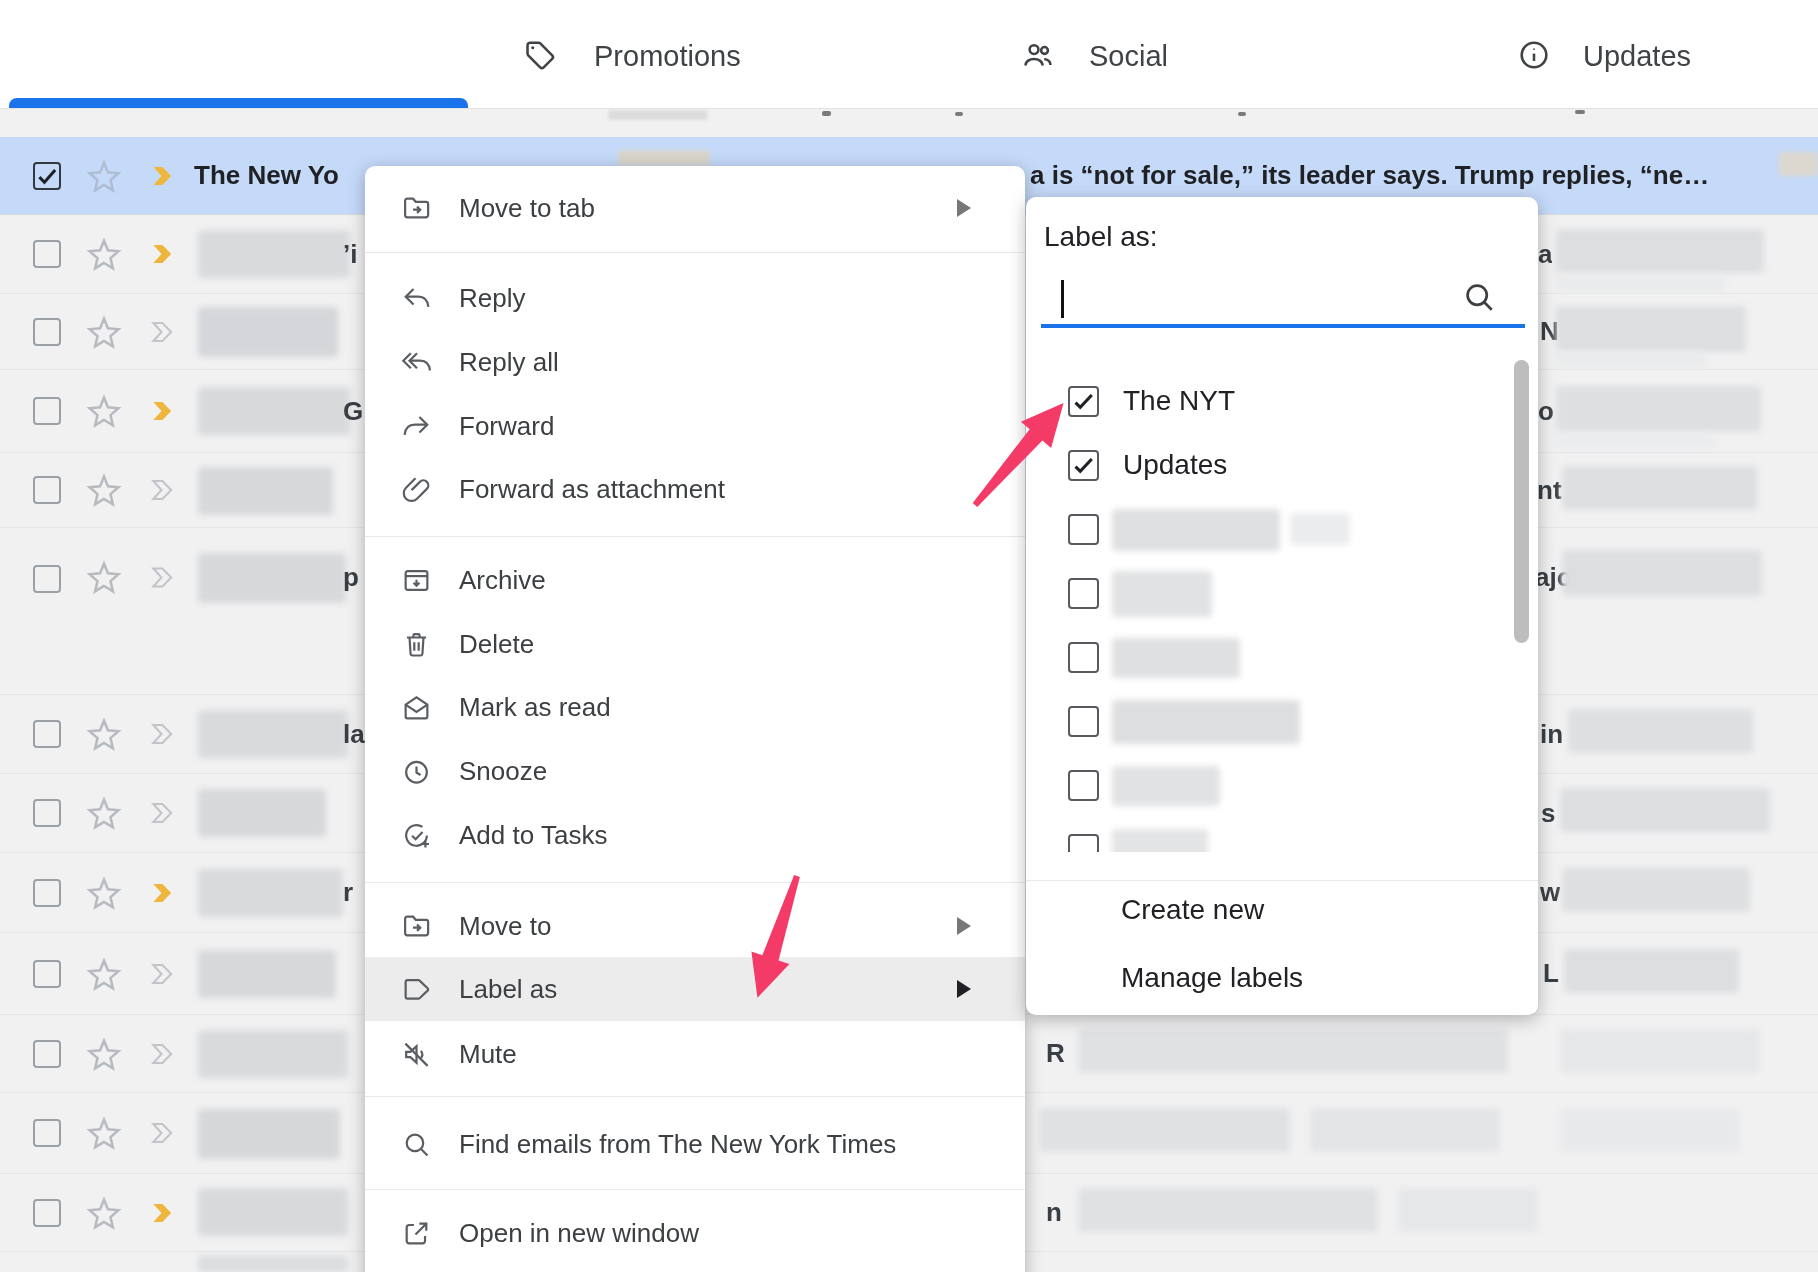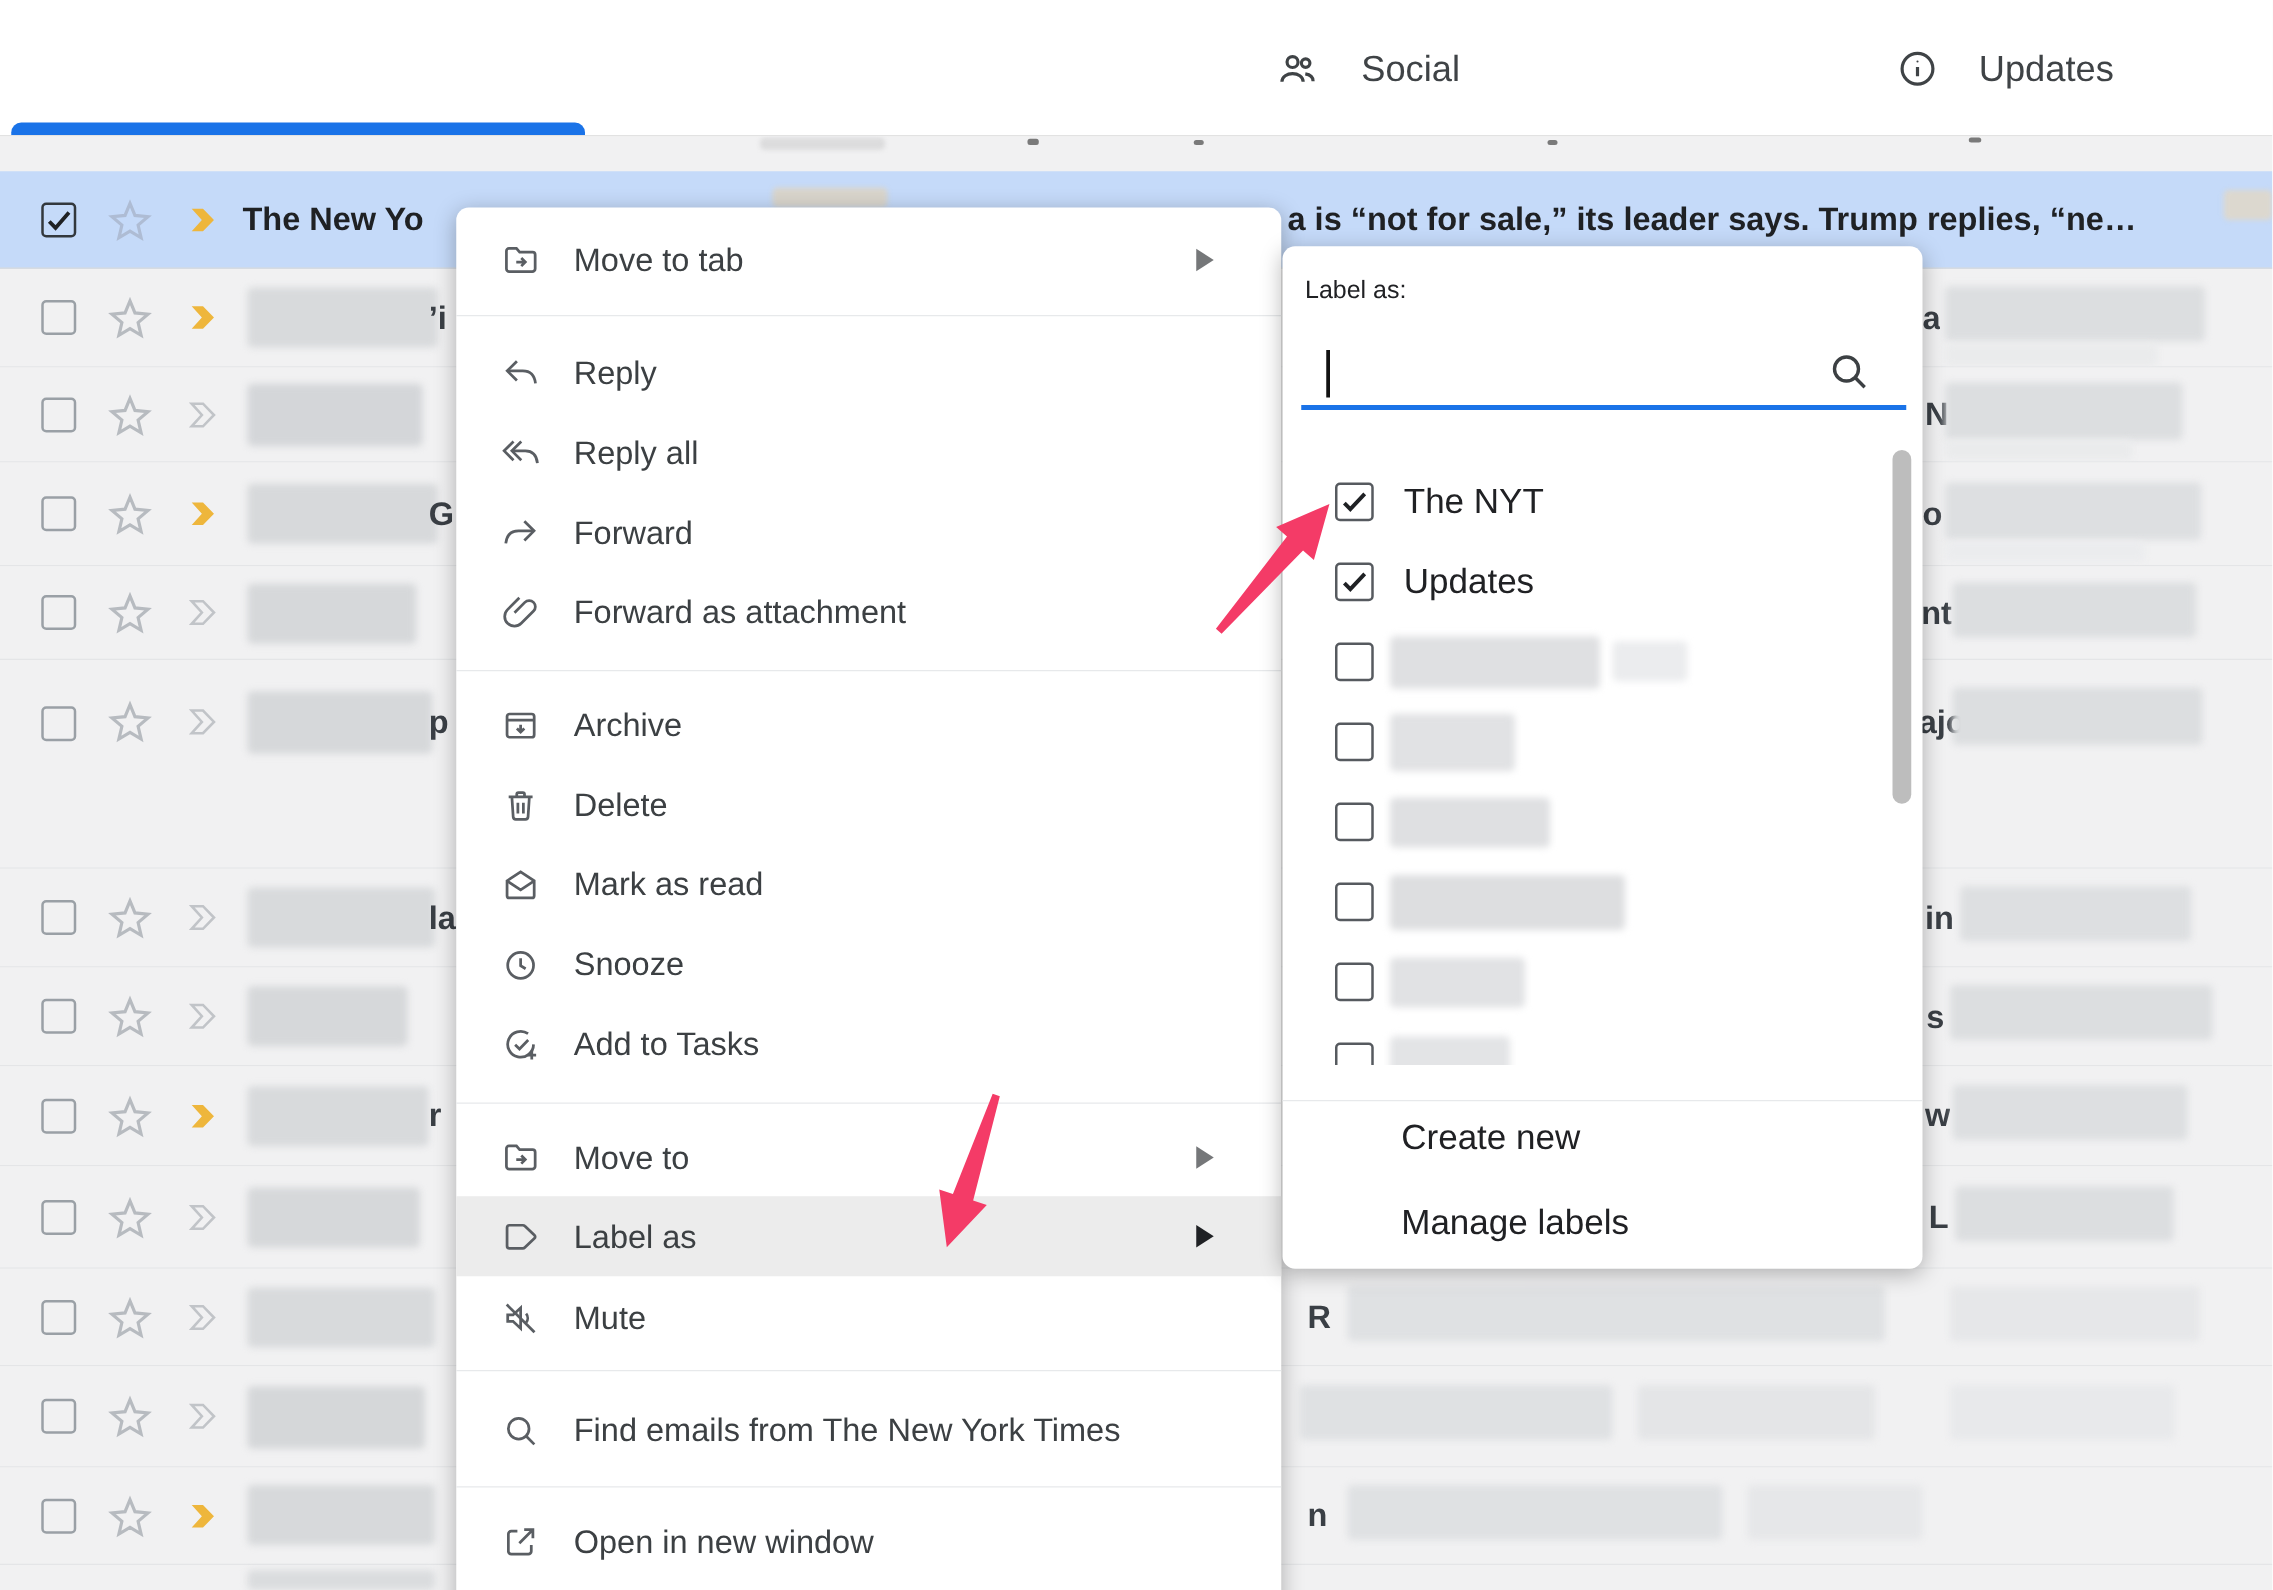--- a/index.html
+++ b/index.html
@@ -42,21 +42,21 @@
   .mi svg{width:31px;height:31px;stroke:#5a5e63;fill:none;stroke-width:1.7;flex:none;margin-right:27px}
   .mi.hl{background:#ececec}
   .msep{position:absolute;left:0;width:660px;height:1px;background:#e7e9eb}
   .subarrow{position:absolute;left:592px;top:50%;transform:translateY(-50%);width:0;height:0;
             border-left:14px solid #757779;border-top:9px solid transparent;border-bottom:9px solid transparent}
   .subarrow.dark{border-left-color:#1f2124}
 
   
   .panel{position:absolute;left:1026px;top:197px;width:512px;height:818px;background:#fff;
          border-radius:10px;box-shadow:0 4px 18px rgba(0,0,0,.28);z-index:11}
-  .panel-title{position:absolute;left:18px;top:24px;font-size:20px;color:#202124}
+  .panel-title{position:absolute;left:18px;top:24px;font-size:28px;color:#202124}
   .psearch{position:absolute;left:15px;top:78px;width:484px;height:50px}
   .psearch input{position:absolute;left:8px;top:0;width:420px;height:44px;border:none;outline:none;
                  font-size:27px;font-family:inherit;background:transparent}
   .caret{position:absolute;left:20px;top:5px;width:2.5px;height:38px;background:#111}
   .underline{position:absolute;left:0;top:49px;width:484px;height:4px;background:#1a73e8}
   .psearch svg{position:absolute;right:28px;top:4px;width:36px;height:36px;stroke:#3c4043;fill:none;stroke-width:1.8}
   .llist{position:absolute;left:0;top:150px;width:512px;height:505px;overflow:hidden}
   .lrow{position:absolute;left:0;width:616px;height:64px;cursor:pointer}
   .lcb{position:absolute;left:42px;top:17px;width:27px;height:27px;border:2.5px solid #565a5f;border-radius:4px}
   .lcb svg{position:absolute;left:-2px;top:-2px}
@@ -272,20 +272,27 @@
     <span class="frag" style="left:1046px">n</span>
     <span class="blob" style="left:1078px;top:14px;width:300px;height:44px;background:#dfe1e3"></span>
     <span class="blob" style="left:1398px;top:14px;width:140px;height:44px;background:#e6e7e9"></span>
   </div>
 
   <div class="row" style="top:1252px;height:20px;border-bottom:none">
     <span class="blob" style="left:198px;top:4px;width:150px;height:16px;background:#dadcde"></span>
   </div>
 
   <header class="tabbar">
+    <div class="tab" style="left:454px;width:455px">
+      <svg class="ticon" style="left:69px" viewBox="0 0 24 24" fill="none" stroke="#3f4346" stroke-width="1.8">
+          <path d="M20.6 12.2l-8.4-8.4a1.8 1.8 0 0 0-1.3-.5H5A1.8 1.8 0 0 0 3.2 5.1V11c0 .5.2.9.5 1.3l8.4 8.4a1.8 1.8 0 0 0 2.5 0l6-6a1.8 1.8 0 0 0 0-2.5z"></path>
+          <circle cx="6.9" cy="6.9" r="1.1" fill="#3f4346" stroke="none"></circle>
+        </svg>
+      <span class="tlabel" style="left:140px">Promotions</span>
+    </div>
     <div class="tab" style="left:909px;width:454px">
       <svg class="ticon" style="left:112px" viewBox="0 0 24 24" fill="none" stroke="#3f4346" stroke-width="1.8">
           <circle cx="9.2" cy="8.2" r="3.1"></circle>
           <path d="M3.2 19.4c0-3 3-4.6 6-4.6s6 1.6 6 4.6"></path>
           <circle cx="16.6" cy="8.8" r="2.4"></circle>
           <path d="M16.4 14.9c2.4.4 4.4 1.7 4.4 4.1"></path>
         </svg>
       <span class="tlabel" style="left:180px">Social</span>
     </div>
     <div class="tab" style="left:1363px;width:455px">

